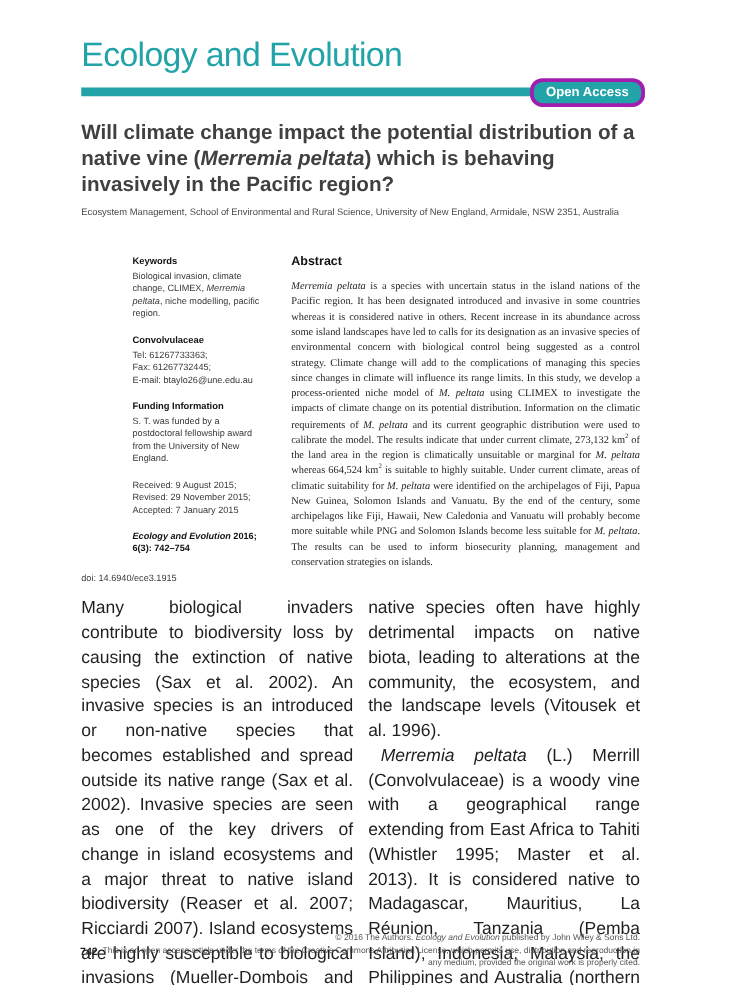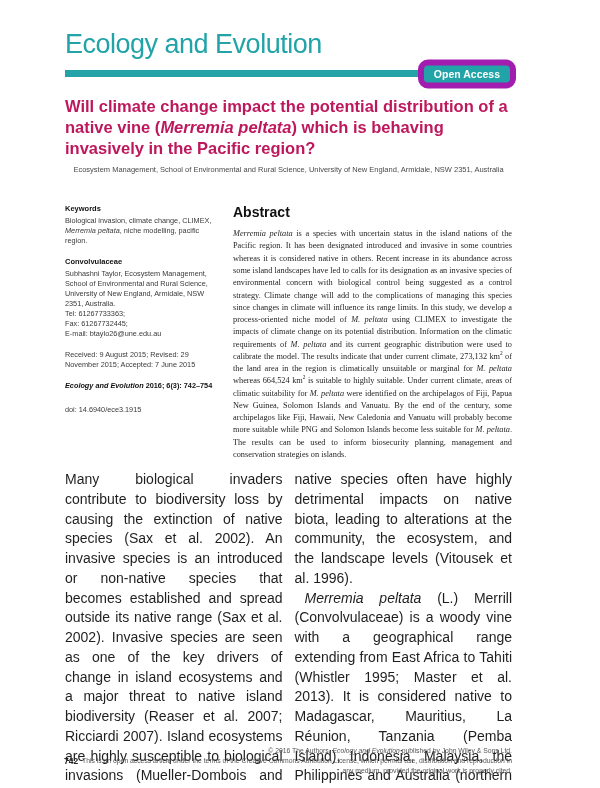--- a/index.html
+++ b/index.html
@@ -6,36 +6,36 @@
   * { margin:0; padding:0; box-sizing:border-box; }
   html,body { background:#ffffff; }
   body { font-family:"Liberation Sans", sans-serif; color:#1d1d1d; }
   .page { position:relative; width:572px; height:788px; background:#ffffff; overflow:hidden; }
   .inner { padding:0 60px 0 65px; }
 
   
   .logo { margin-top:30px; font-size:27px; line-height:1.05; color:var(--accent); letter-spacing:-0.5px; font-weight:normal; }
   .accent-bar-wrap { position:relative; margin-top:7px; height:18px; }
   .accent-bar { position:absolute; top:5px; left:0; right:0; height:7px; background:var(--accent); }
-  .oa-badge { position:absolute; right:-4px; top:50%; transform:translateY(-50%); background:var(--accent); color:#fff; font-size:10.5px; font-weight:bold; padding:2px 10px 3px 10px; border-radius:10px; border:6px solid #a21caf; white-space:nowrap; }
+  .oa-badge { position:absolute; right:-4px; top:50%; transform:translateY(-50%); background:var(--accent); color:#fff; font-size:10.5px; font-weight:bold; padding:2px 10px 3px 10px; border-radius:10px; border:3px solid #a21caf; white-space:nowrap; }
 
-  .title { margin-top:13px; font-size:16.5px; font-weight:bold; line-height:1.27; color:#be185d; }
+  .title { margin-top:13px; font-size:16.5px; font-weight:bold; line-height:1.27; color:#404040; }
   .authors { margin-top:9px; font-size:11px; color:#222; }
-  .affiliation { margin-top:6px; font-size:7.5px; color:#4a4a4a;text-align:center; }
+  .affiliation { margin-top:6px; font-size:7.5px; color:#4a4a4a; }
 
   
   .top-grid { display:flex; margin-top:30px; }
   .side-col { width:160px; flex:0 0 160px; font-size:7.3px; line-height:1.36; color:#3a3a3a; padding-right:8px; }
   .side-col .head { font-weight:bold; color:#111; font-size:7.5px; margin-bottom:2px; }
-  .side-block { margin-bottom:11px; }
+  .side-block { margin-bottom:11px;margin-left:41px; }
   .side-col .cite { font-weight:bold; color:#111; }
   .side-col .doi { margin-top:14px; }
 
   .abs-col { flex:1; padding-left:8px; }
-  .abs-head { font-size:14px; font-weight:bold; color:#111; }
+  .abs-head { font-size:10px; font-weight:bold; color:#111; }
   .abs-body { margin-top:8px; font-family:"Liberation Serif", serif; font-size:8.3px; line-height:1.48; text-align:justify; color:#1f1f1f; }
 
   
   .intro-head { margin-top:20px; font-size:12.5px; font-weight:bold; color:#111; }
   .intro-cols { display:flex; margin-top:9px; }
   .intro-col { flex:1; font-family:Liberation Sans, sans-serif; font-size:14px; line-height:1.41; text-align:justify; color:#1f1f1f; }
   .intro-col.left { padding-right:6px; }
   .intro-col.right { padding-left:6px; }
   .intro-col p.indent { text-indent:10px; }
 
@@ -67,29 +67,32 @@
     <div class="top-grid">
 
       <div class="side-col">
         <div class="side-block">
           <div class="head">Keywords</div>
           <div><span>Biological invasion, climate change, CLIMEX, </span><span style="font-style: italic;">Merremia peltata</span><span>, niche modelling, pacific region.</span></div>
         </div>
 
         <div class="side-block">
           <div class="head">Convolvulaceae</div>
-          <div>Subhashni Taylor, Ecosystem Management, School of Environmental and Rural Science, University of New England, Armidale, NSW 2351, Australia.</div>
           <div>Tel: 61267733363;</div>
           <div>Fax: 61267732445;</div>
           <div>E-mail: btaylo26@une.edu.au</div>
         </div>
 
+        <div class="side-block">
+          <div class="head">Funding Information</div>
+          <div>S. T. was funded by a postdoctoral fellowship award from the University of New England.</div>
+        </div>
 
         <div class="side-block">
-          <div>Received: 9 August 2015; Revised: 29 November 2015; Accepted: 7 June 2015</div>
+          <div>Received: 9 August 2015; Revised: 29 November 2015; Accepted: 7 January 2015</div>
         </div>
 
         <div class="side-block cite">
           <div><span style="font-style: italic;">Ecology and Evolution</span><span> 2016; 6(3): 742–754</span></div>
         </div>
 
         <div class="doi">doi: 14.6940/ece3.1915</div>
       </div>
 
       <div class="abs-col">

